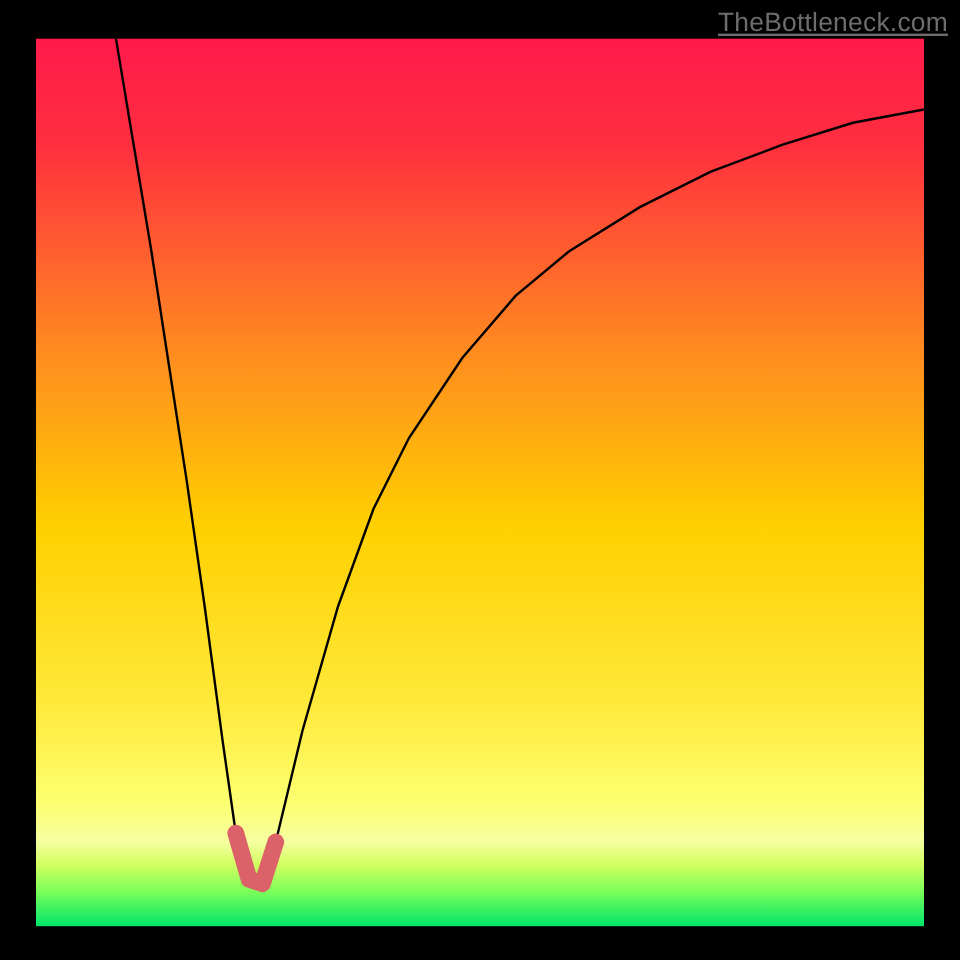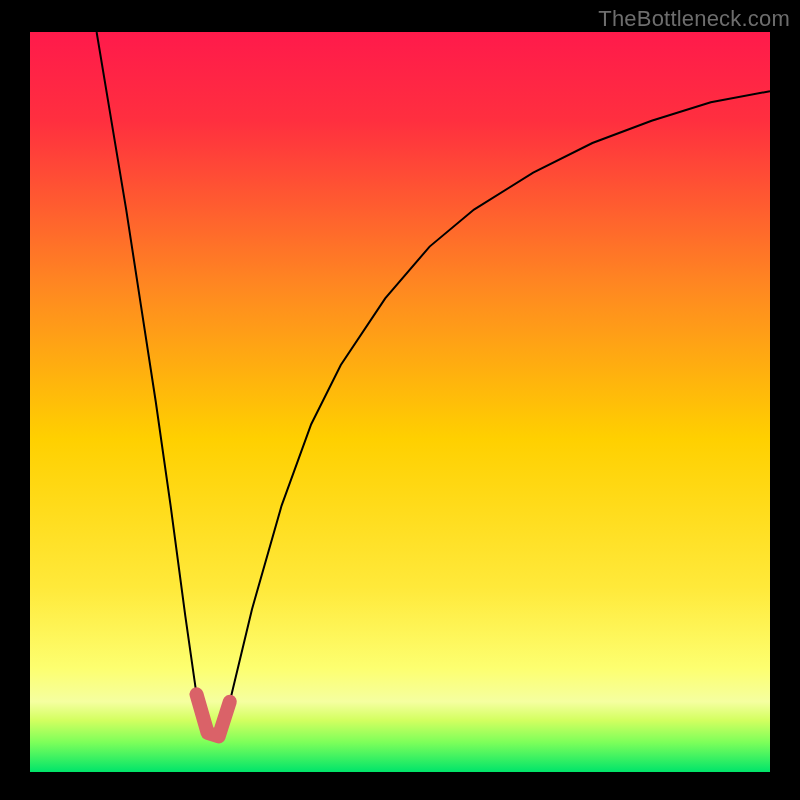--- a/index.html
+++ b/index.html
@@ -27,20 +27,21 @@
     height: 740px;
   }
   .watermark {
     position: absolute;
     top: 6px;
     right: 10px;
     color: #6d6d6d;
     font-size: 22px;
     font-weight: 500;
     letter-spacing: 0.2px;
+    text-decoration: underline;
   }
 </style>
 </head>
 <body>
 
 <div class="watermark">TheBottleneck.com</div>
 
 <div class="frame">
   <svg class="plot" viewBox="0 0 740 740" preserveAspectRatio="none">
     <defs>

